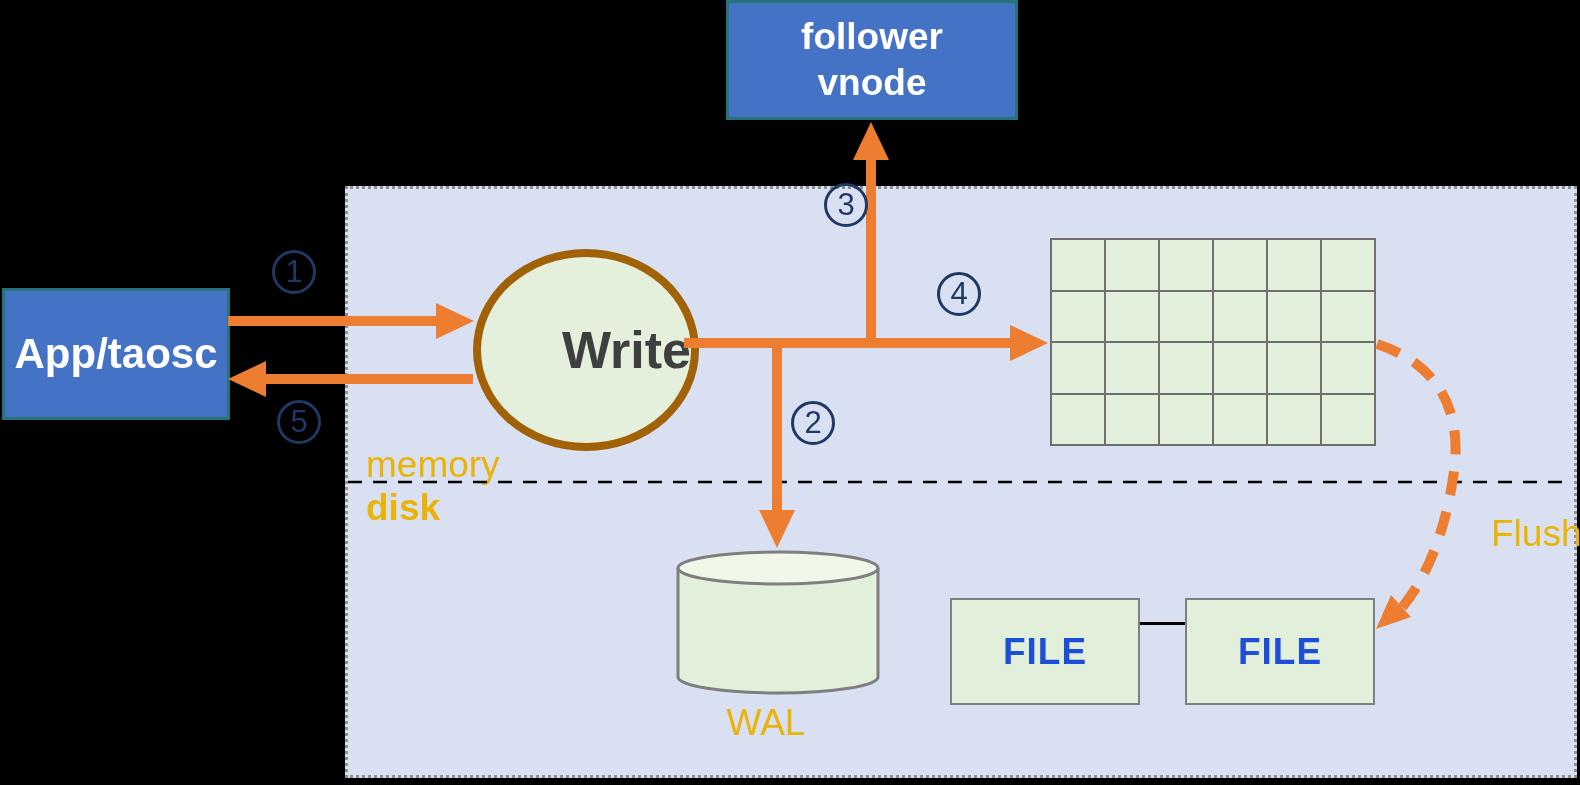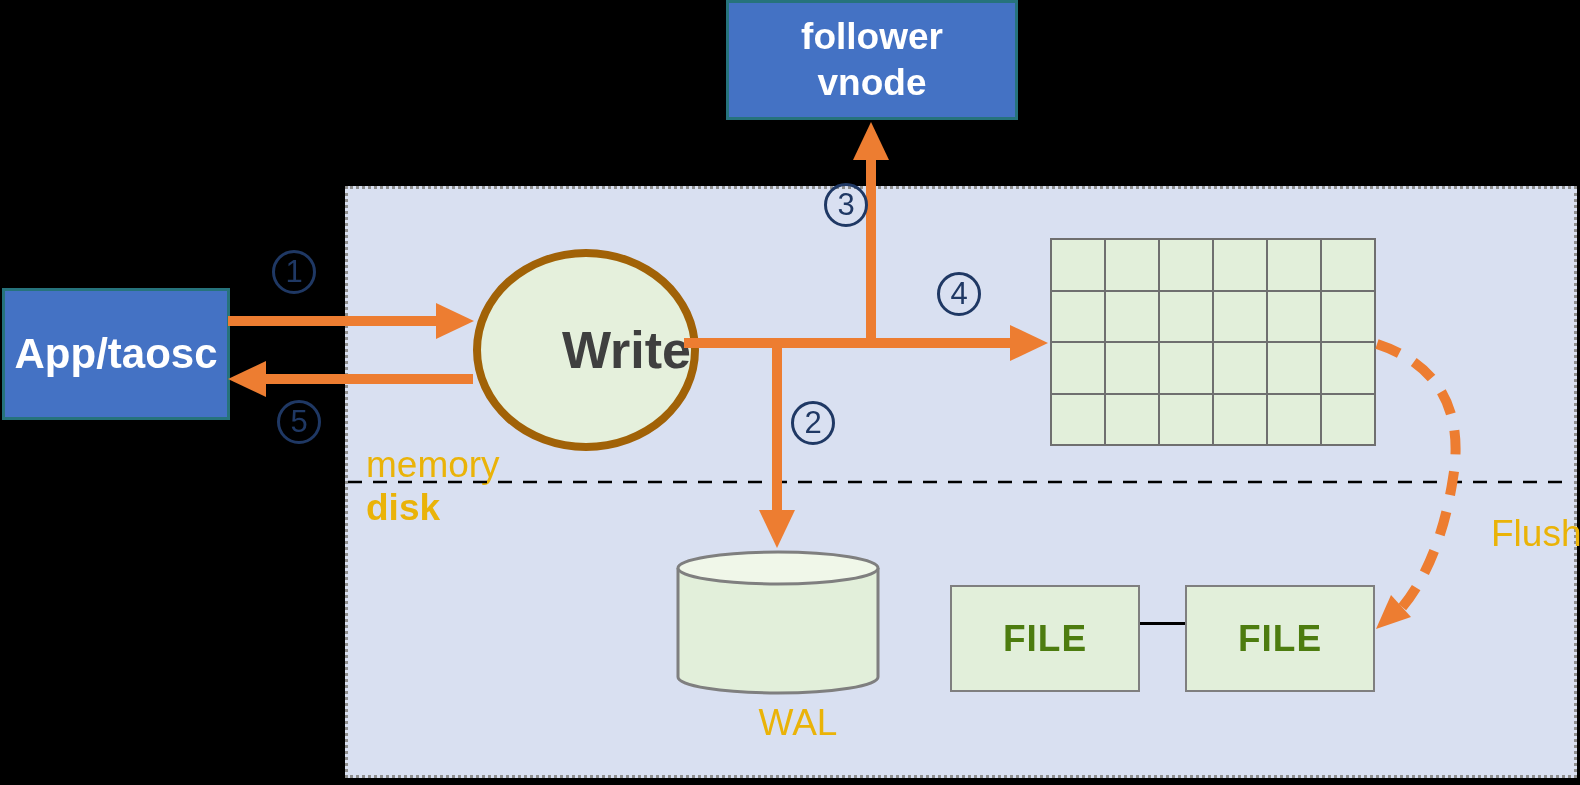--- a/index.html
+++ b/index.html
@@ -28,35 +28,35 @@
     font-size:52px; font-weight:bold; color:#3F3F3F; z-index:2;
   }
   
   #mem-grid{
     position:absolute; left:1050px; top:238px; width:322px; height:204px;
     display:grid; gap:2px; background:#6F6F6F; border:2px solid #6F6F6F; z-index:2;
   }
   #mem-grid .cell{ background:#E2EFDA; }
   
   .filebox{
-    position:absolute; top:585px; width:186px; height:103px;
+    position:absolute; top:598px; width:186px; height:103px;
     background:#E2EFDA; border:2px solid #7F7F7F;
     display:flex; align-items:center; justify-content:center;
-    font-size:37px; font-weight:bold; color:#4d7c0f; letter-spacing:1px; z-index:2;
+    font-size:37px; font-weight:bold; color:#1d4ed8; letter-spacing:1px; z-index:2;
   }
   #file-left{ left:950px; }
   #file-right{ left:1185px; }
   #file-connector{ position:absolute; left:1140px; top:622px; width:45px; height:3px; background:#000; z-index:2; }
   
   #wal-node{ position:absolute; left:676px; top:550px; z-index:2; }
   
   .lbl{ position:absolute; color:#eab308; font-size:37px; z-index:3; white-space:nowrap; }
   #memory-label{ left:366px; top:444px; }
   #disk-label{ left:366px; top:487px;font-weight:bold; }
-  #wal-label{ left:696px; top:702px; width:204px; text-align:center; }
+  #wal-label{ left:664px; top:702px; width:204px; text-align:center; }
   #flush-label{ left:1458px; top:513px;margin-left:33px; }
   #leader-label{ left:1240px; top:708px; width:317px; text-align:right; }
   
   .step{
     position:absolute; width:38px; height:38px; border:3px solid #1F3864;
     border-radius:50%; color:#1F3864; font-size:31px; font-weight:500;
     display:flex; align-items:center; justify-content:center; z-index:4;
   }
   #step-1{ left:272px; top:250px; }
   #step-2{ left:791px; top:401px; }

